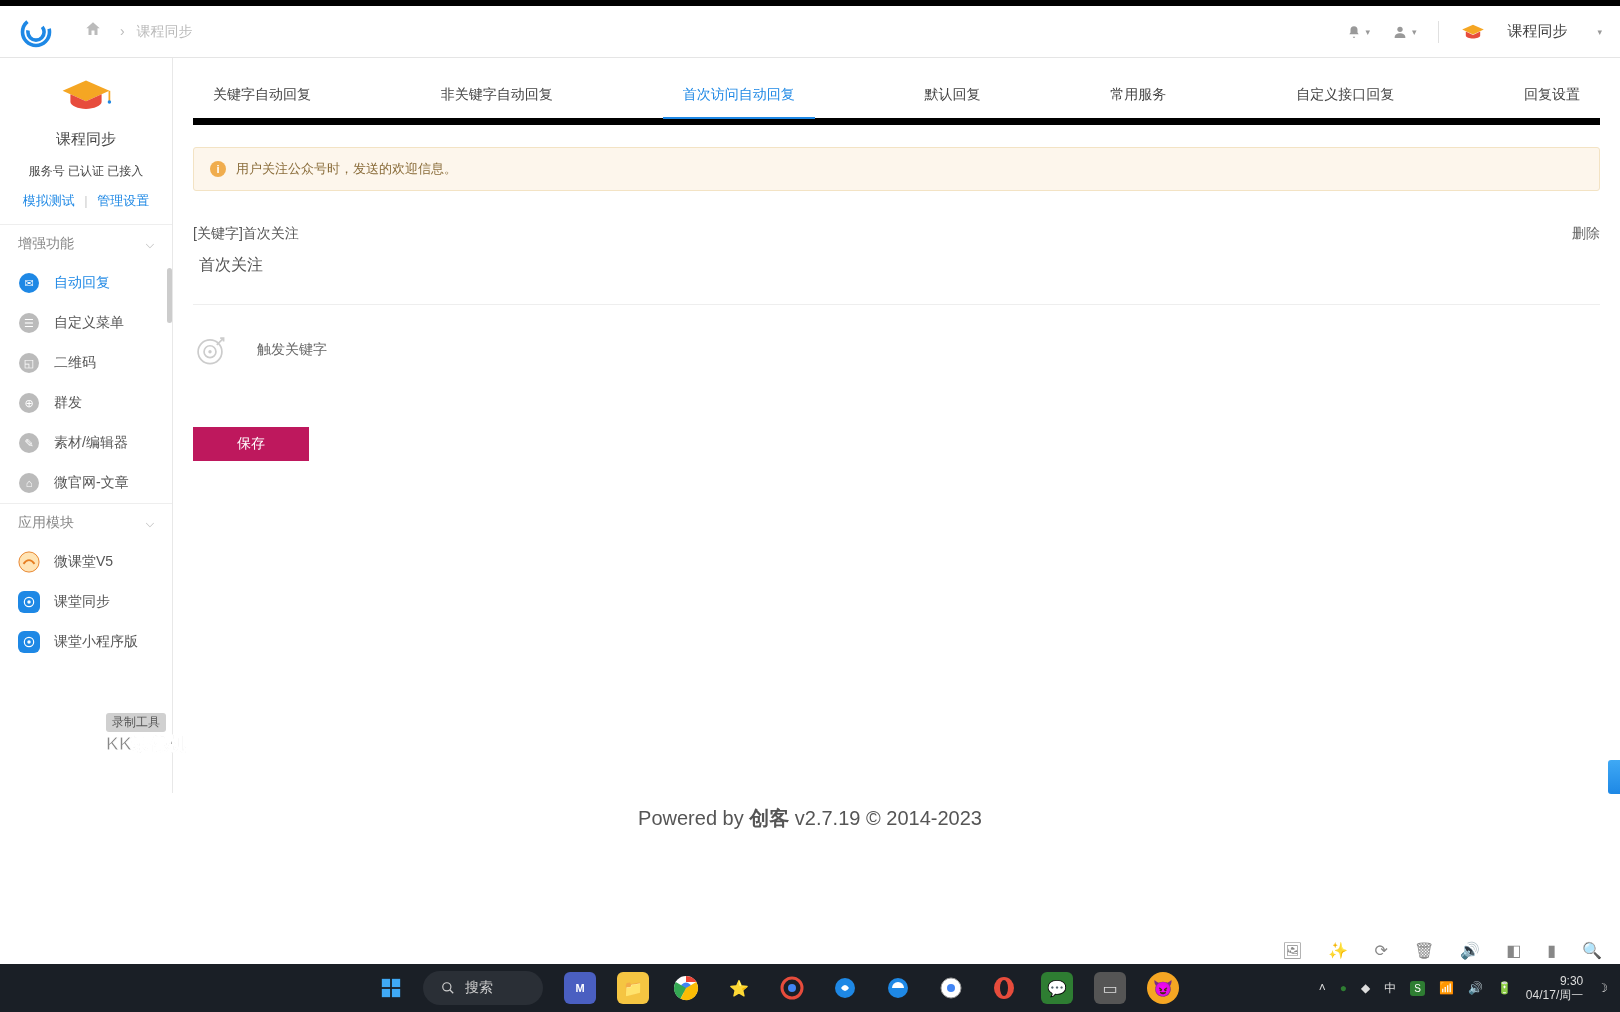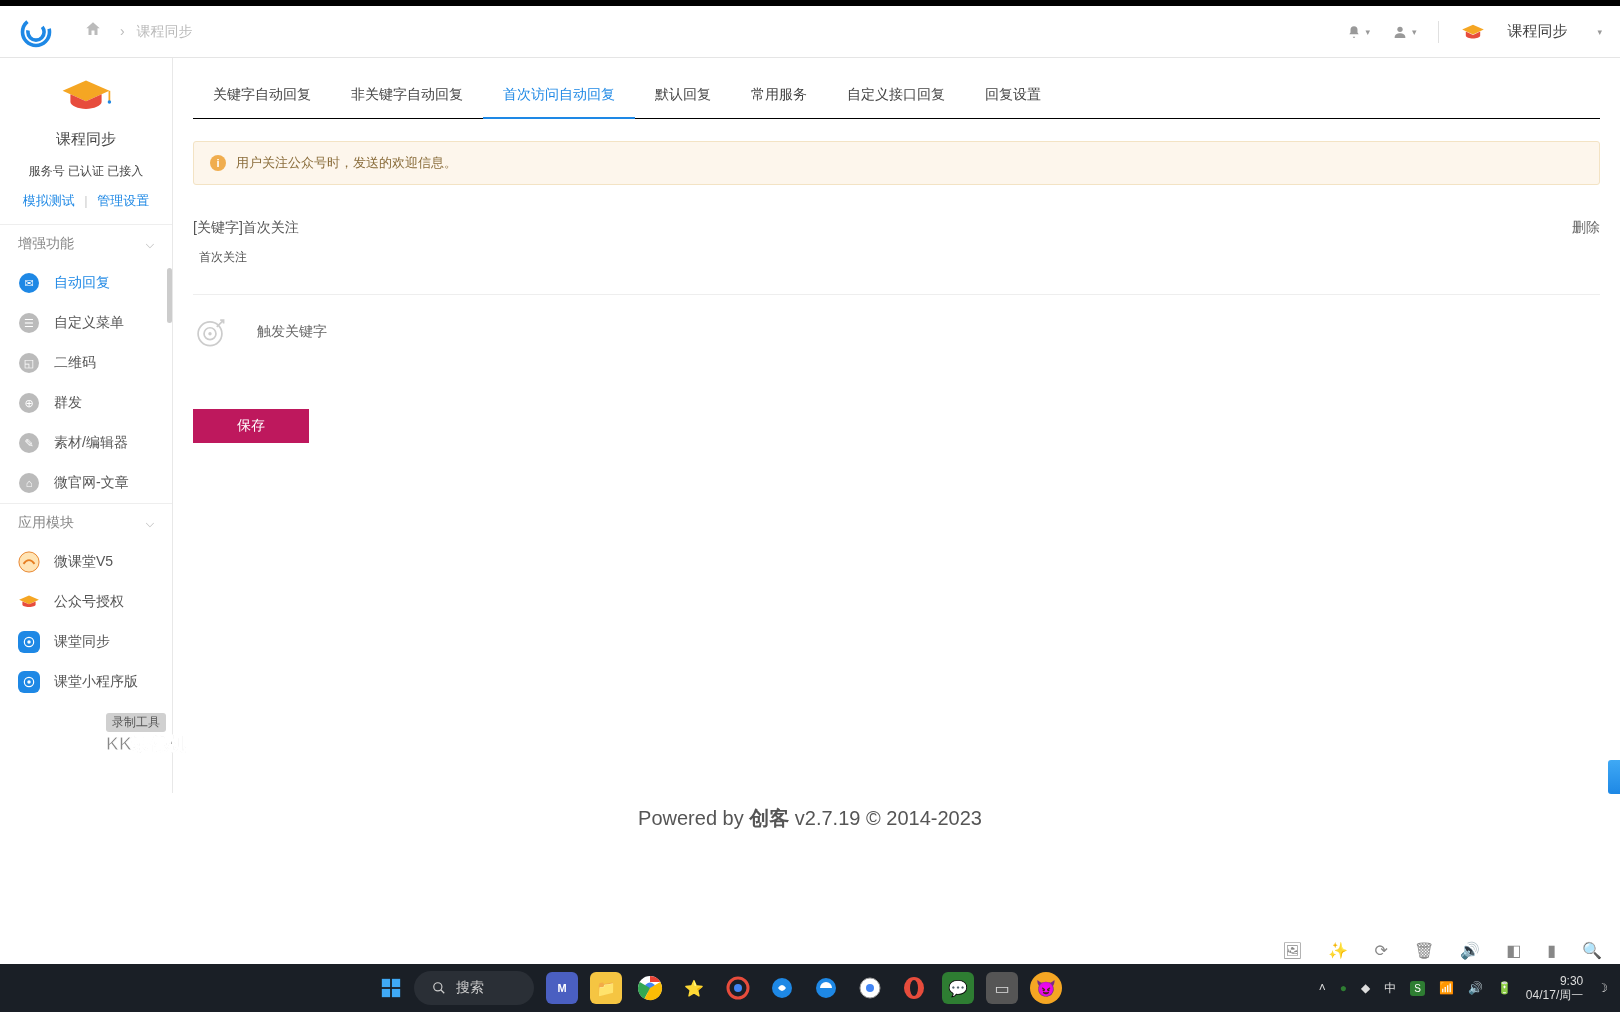--- a/index.html
+++ b/index.html
@@ -40,34 +40,34 @@
 .sb-item { display: flex; align-items: center; height: 40px; padding: 0 18px; font-size: 14px; color: #555; cursor: pointer; }
 .sb-item.active { color: #1e88e5; }
 .sb-item .ico { width: 22px; height: 22px; margin-right: 14px; display: flex; align-items: center; justify-content: center; }
 .icon-circle { width: 20px; height: 20px; border-radius: 50%; background: #bbb; display: flex; align-items: center; justify-content: center; color: #fff; font-size: 11px; }
 .icon-circle.blue { background: #1e88e5; }
 .icon-rr { width: 22px; height: 22px; border-radius: 6px; background: #1e88e5; display: flex; align-items: center; justify-content: center; }
 .icon-rr svg { width: 14px; height: 14px; }
 
 
 .main { flex: 1; padding: 0 20px; }
-.tabs { display: flex; border-bottom: 1px solid #000000; padding-top: 18px; }
+.tabs { display: flex; border-bottom: 7px solid #000000; padding-top: 18px; justify-content: space-between; }
 .tab { padding: 10px 20px 14px; font-size: 14px; color: #444; cursor: pointer; position: relative; }
 .tab.active { color: #1e88e5; }
 .tab.active::after { content: ""; position: absolute; left: 0; right: 0; bottom: -1px; height: 2px; background: #1e88e5; }
 
 .alert { margin-top: 22px; background: #fdf6ec; border: 1px solid #f3e3c4; border-radius: 3px; padding: 12px 16px; display: flex; align-items: center; font-size: 13px; color: #8a6d3b; }
 .alert .info-icon { width: 16px; height: 16px; border-radius: 50%; background: #f0ad4e; color: #fff; display: flex; align-items: center; justify-content: center; font-size: 11px; margin-right: 10px; font-weight: bold; }
 
 .kw-row { display: flex; justify-content: space-between; align-items: center; margin-top: 34px; font-size: 14px; color: #555; }
 .kw-del { color: #666; cursor: pointer; }
-.kw-sub { margin-top: 12px; font-size: 12px; color: #555; padding-left: 6px; }
+.kw-sub { margin-top: 12px; font-size: 16px; color: #555; padding-left: 6px; }
 .divider { border-top: 1px solid #eee; margin-top: 28px; }
 
-.trigger-row { display: flex; align-items: center; margin-top: 20px; gap: 30px; }
+.trigger-row { display: flex; align-items: center; margin-top: 28px; gap: 30px; }
 .target-icon { width: 34px; height: 34px; color: #bbb; }
 .trigger-label { font-size: 14px; color: #666; }
 
 .save-btn { margin-top: 60px; background: #be185d; color: #fff; border: none; width: 116px; height: 34px; font-size: 14px; cursor: pointer; }
 
 
 .footer { text-align: center; color: #555; font-size: 20px; line-height: 1.5; margin-top: 10px; }
 .footer b { font-weight: 600; }
 .footer .icp { color: #666; }
 
@@ -78,21 +78,21 @@
 
 
 .side-tab { position: absolute; right: 0; top: 760px; width: 12px; height: 34px; background: linear-gradient(#3fa9f5,#1e88e5); border-radius: 3px 0 0 3px; }
 
 
 .tray-row { position: absolute; left: 0; right: 0; bottom: 48px; height: 28px; display: flex; justify-content: flex-end; align-items: center; gap: 26px; padding-right: 18px; color: #888; background: #fff; }
 .tray-row .ti { font-size: 16px; cursor: pointer; }
 
 
 .taskbar { position: absolute; left: 0; right: 0; bottom: 0; height: 48px; background: #1a1f26; display: flex; align-items: center; color: #ddd; }
-.tb-center { margin-left: 380px; display: flex; align-items: center; gap: 12px; }
+.tb-center { margin-left: 380px; display: flex; align-items: center; gap: 21px; }
 .win-icon { width: 22px; height: 22px; }
 .search-pill { display: flex; align-items: center; background: #2a2f36; border-radius: 18px; height: 34px; padding: 0 18px; gap: 10px; font-size: 14px; color: #ccc; width: 120px; }
 .tb-icon { width: 32px; height: 32px; border-radius: 6px; display: flex; align-items: center; justify-content: center; }
 .tb-right { margin-left: auto; display: flex; align-items: center; gap: 14px; padding-right: 12px; font-size: 12px; }
 .tb-right .small { font-size: 12px; }
 .clock { text-align: right; line-height: 1.2; }
 </style>
 </head>
 <body>
 
@@ -207,29 +207,20 @@
       <span class="ico">
         <svg width="22" height="22" viewBox="0 0 24 24">
             <circle cx="12" cy="12" r="11" fill="#ffe4b5" stroke="#e67e22"></circle>
             <path d="M6 14 q6 -8 12 0" stroke="#e67e22" fill="none" stroke-width="2"></path>
           </svg>
       </span>
       <span>微课堂V5</span>
     </div>
     <div class="sb-item">
       <span class="ico">
-        <svg width="22" height="18" viewBox="0 0 40 28">
-            <path d="M20 2 L38 10 L20 18 L2 10 Z" fill="#f5a623"></path>
-            <path d="M8 13 v6 c0 2 5 4 12 4 s12-2 12-4 v-6 l-12 5 z" fill="#e74c3c"></path>
-          </svg>
-      </span>
-      <span>公众号授权</span>
-    </div>
-    <div class="sb-item">
-      <span class="ico">
         <span class="icon-rr">
             <svg viewBox="0 0 24 24">
               <circle cx="12" cy="12" r="8" fill="none" stroke="#fff" stroke-width="2"></circle>
               <circle cx="12" cy="12" r="3" fill="#fff"></circle>
             </svg>
           </span>
       </span>
       <span>课堂同步</span>
     </div>
     <div class="sb-item">

